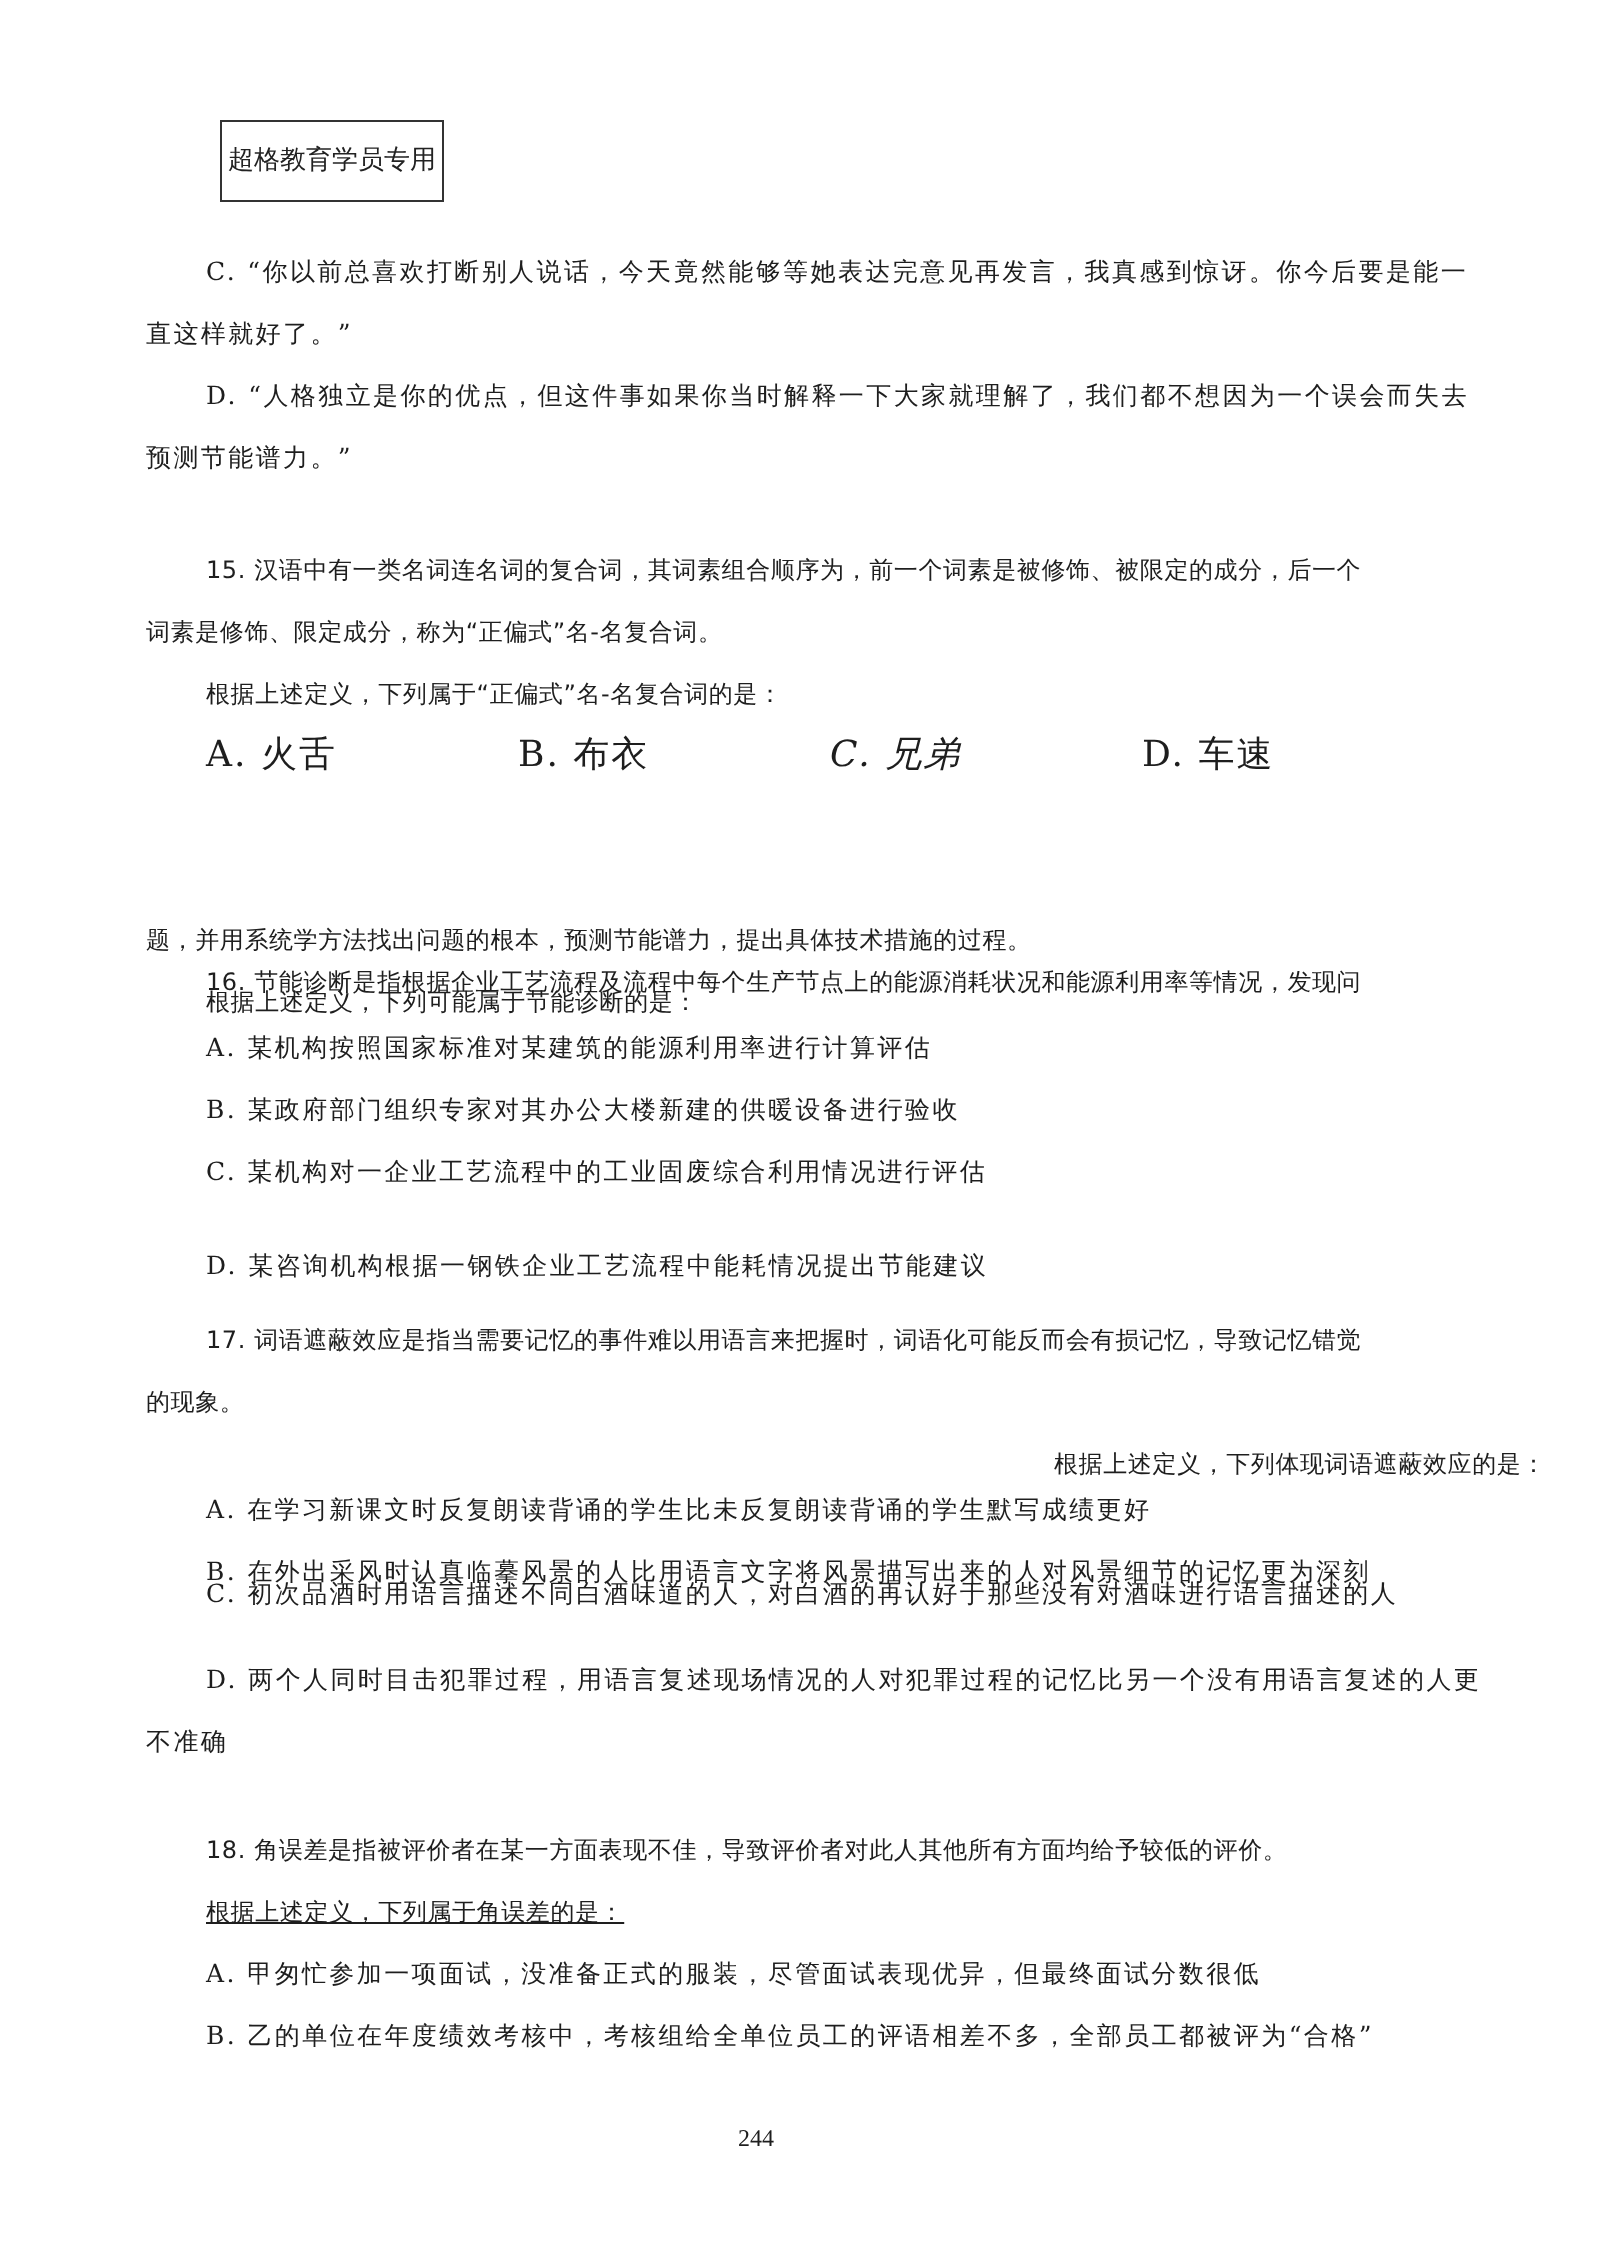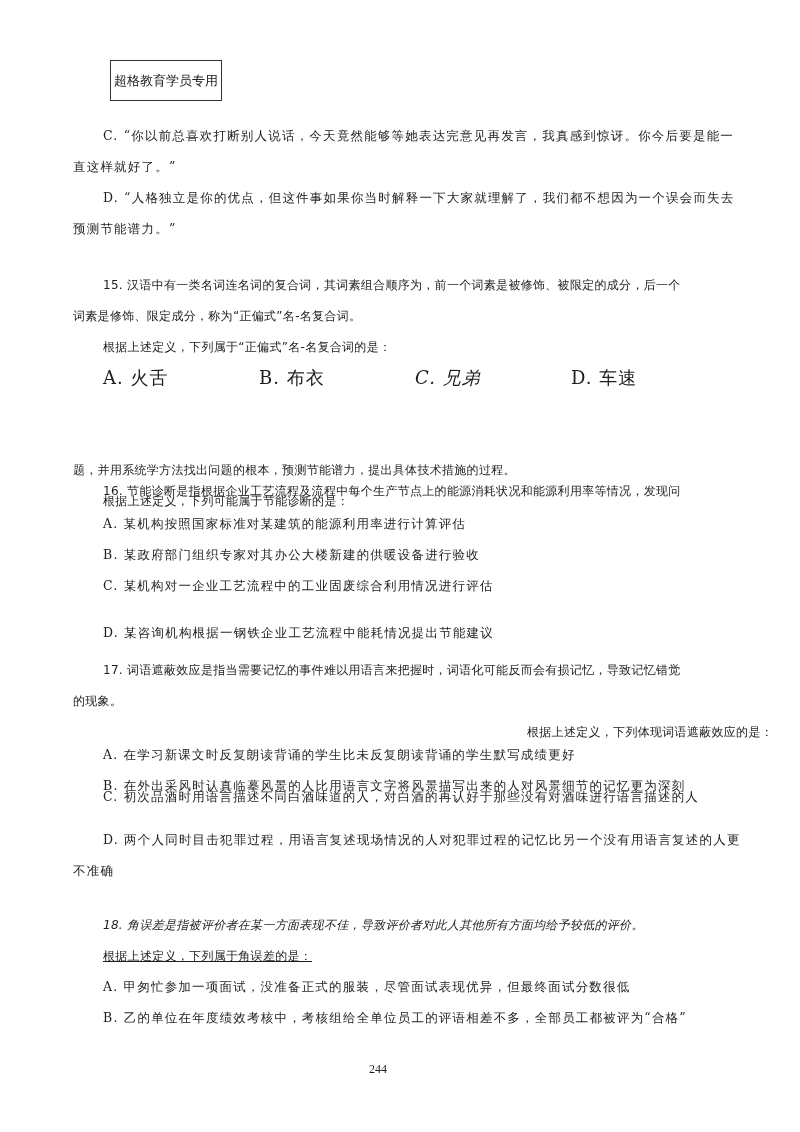--- a/index.html
+++ b/index.html
@@ -57,18 +57,18 @@
 
 <div class="line ind stem" style="top:662px;">17. 词语遮蔽效应是指当需要记忆的事件难以用语言来把握时，词语化可能反而会有损记忆，导致记忆错觉</div>
 <div class="line stem" style="top:693px;">的现象。</div>
 <div class="line ind stem" style="top:724px;text-align:right;">根据上述定义，下列体现词语遮蔽效应的是：</div>
 <div class="line ind opt" style="top:747px;">A. 在学习新课文时反复朗读背诵的学生比未反复朗读背诵的学生默写成绩更好</div>
 <div class="line ind opt" style="top:778px;">B. 在外出采风时认真临摹风景的人比用语言文字将风景描写出来的人对风景细节的记忆更为深刻</div>
 <div class="line ind opt" style="top:789px;">C. 初次品酒时用语言描述不同白酒味道的人，对白酒的再认好于那些没有对酒味进行语言描述的人</div>
 <div class="line ind opt" style="top:832px;">D. 两个人同时目击犯罪过程，用语言复述现场情况的人对犯罪过程的记忆比另一个没有用语言复述的人更</div>
 <div class="line opt" style="top:863px;">不准确</div>
 
-<div class="line ind stem" style="top:917px;font-style:italic;">18. 角误差是指被评价者在某一方面表现不佳，导致评价者对此人其他所有方面均给予较低的评价。</div>
+<div class="line ind stem" style="top:917px;">18. 角误差是指被评价者在某一方面表现不佳，导致评价者对此人其他所有方面均给予较低的评价。</div>
 <div class="line ind stem" style="top:948px;text-decoration:underline;">根据上述定义，下列属于角误差的是：</div>
 <div class="line ind opt" style="top:979px;">A. 甲匆忙参加一项面试，没准备正式的服装，尽管面试表现优异，但最终面试分数很低</div>
 <div class="line ind opt" style="top:1010px;">B. 乙的单位在年度绩效考核中，考核组给全单位员工的评语相差不多，全部员工都被评为“合格”</div>
 
 <div class="page-num">244</div>
 
 </body></html>

